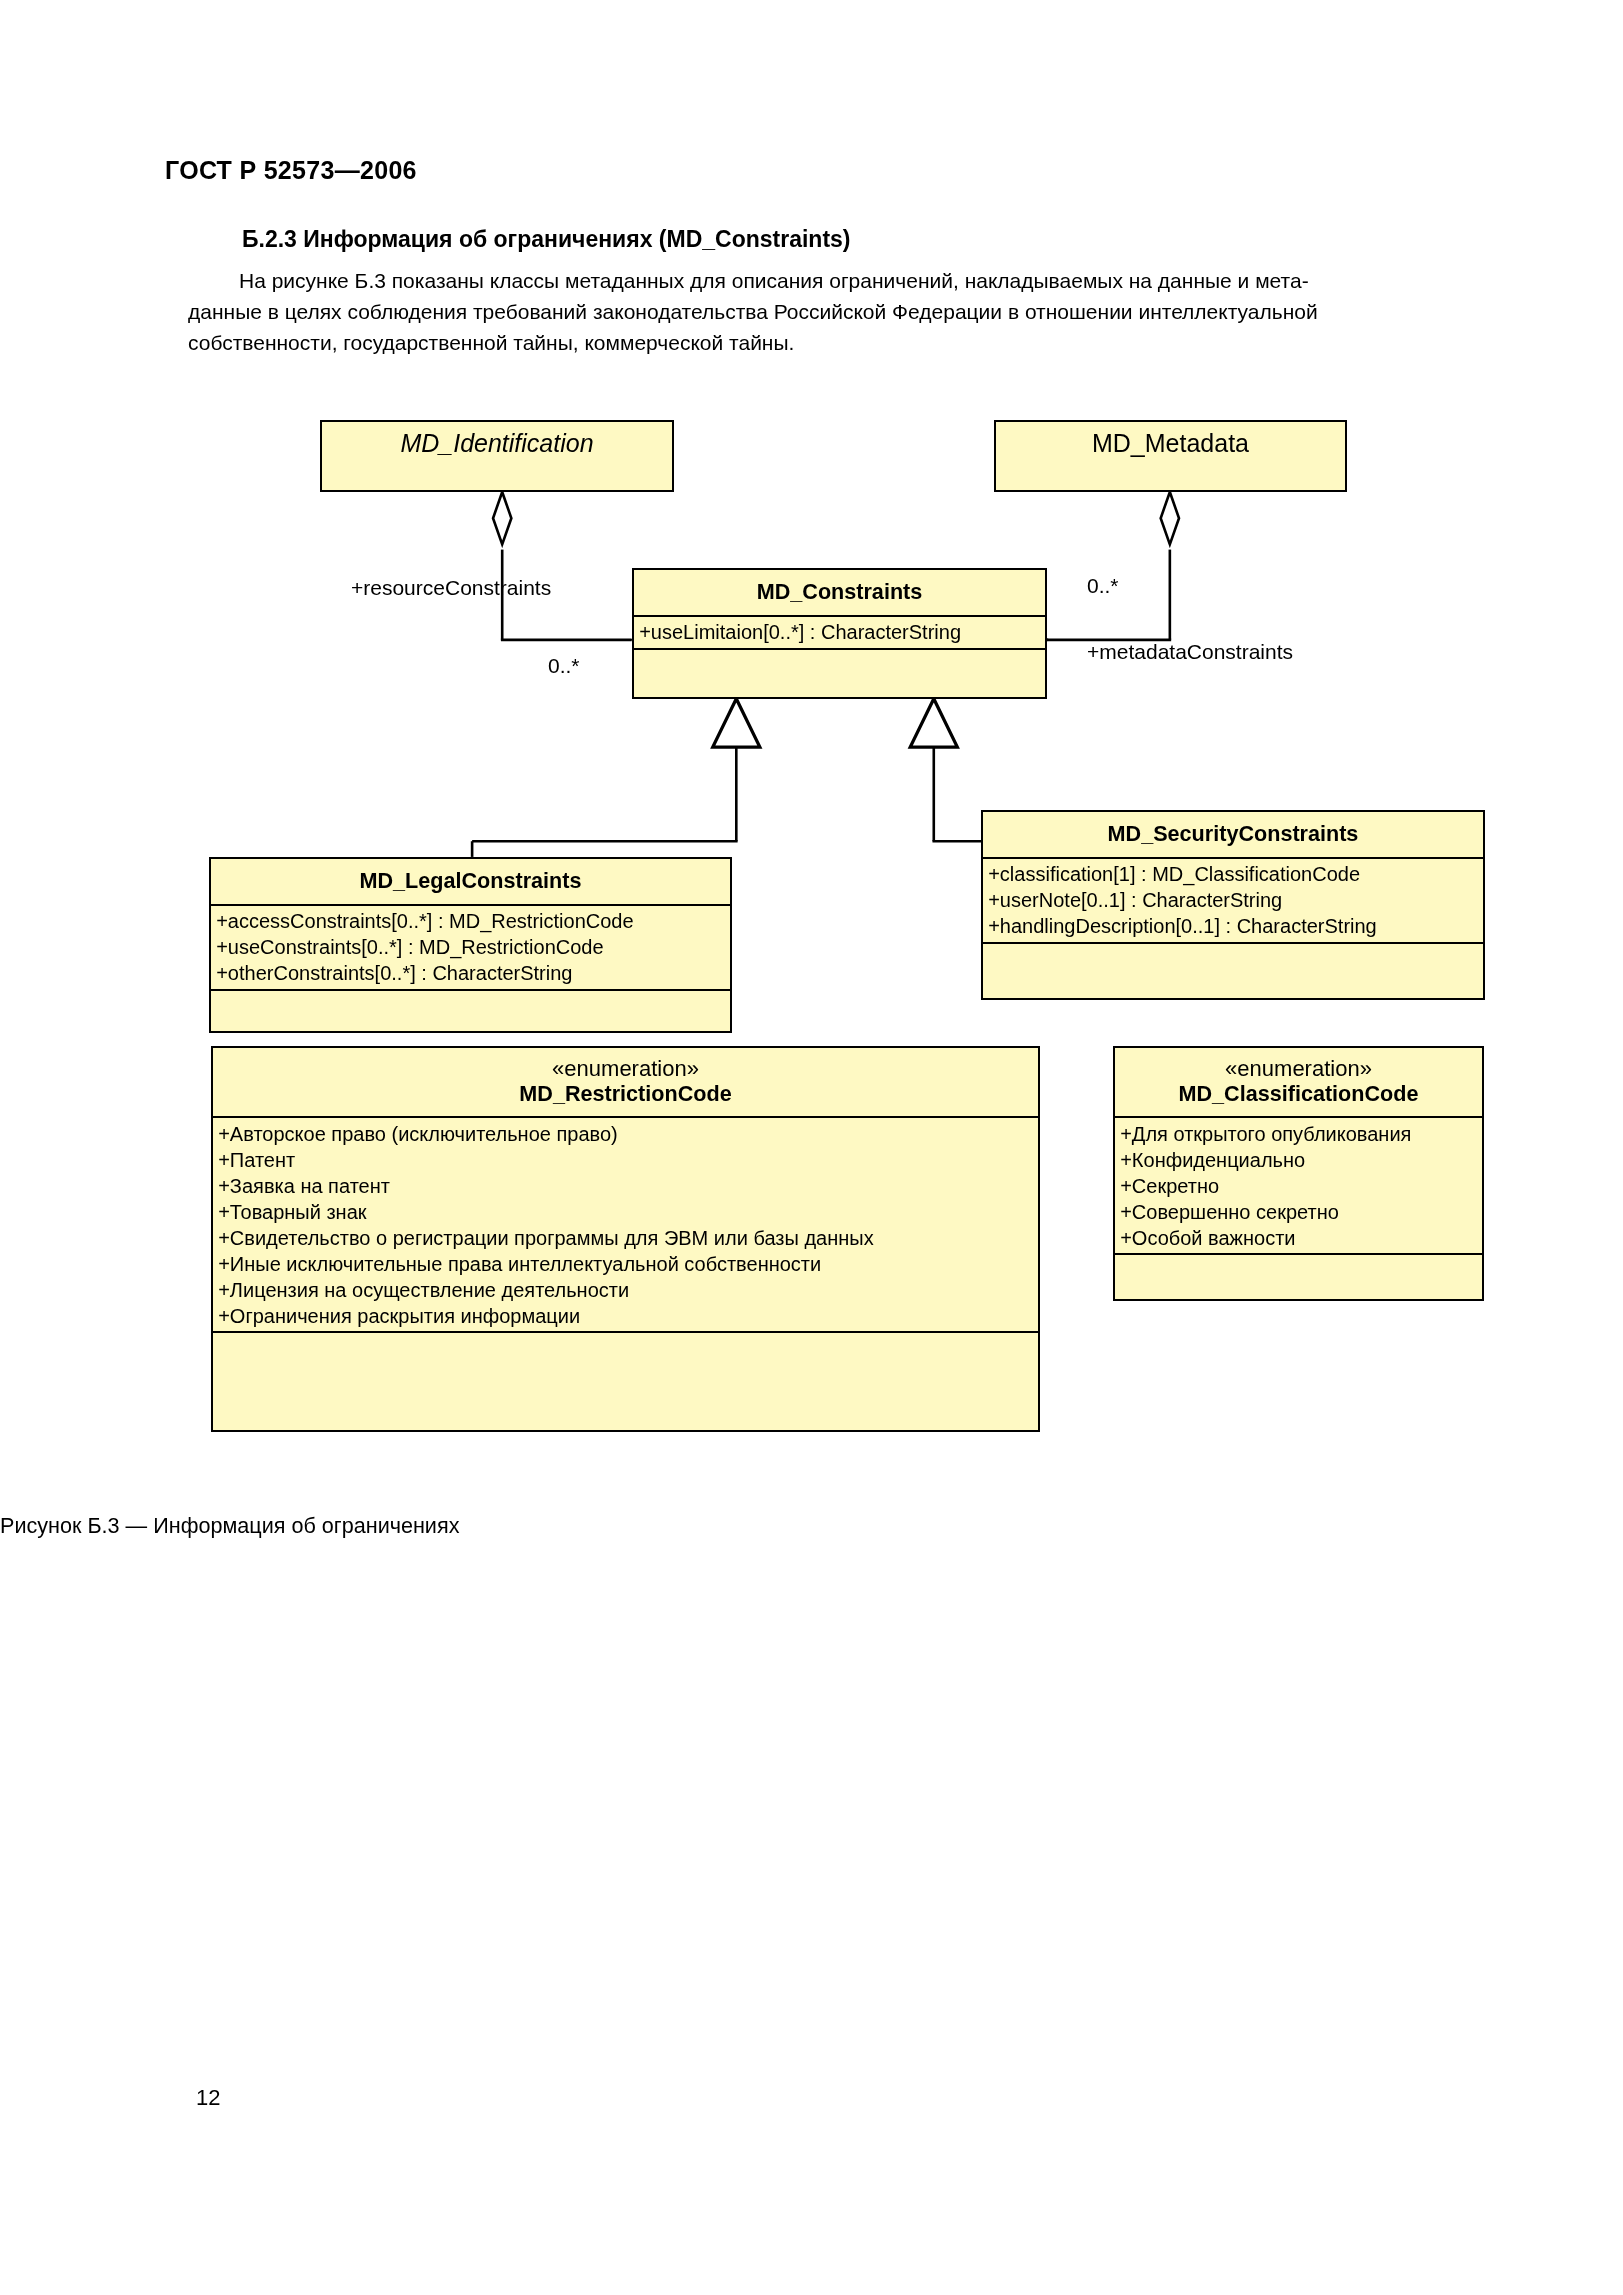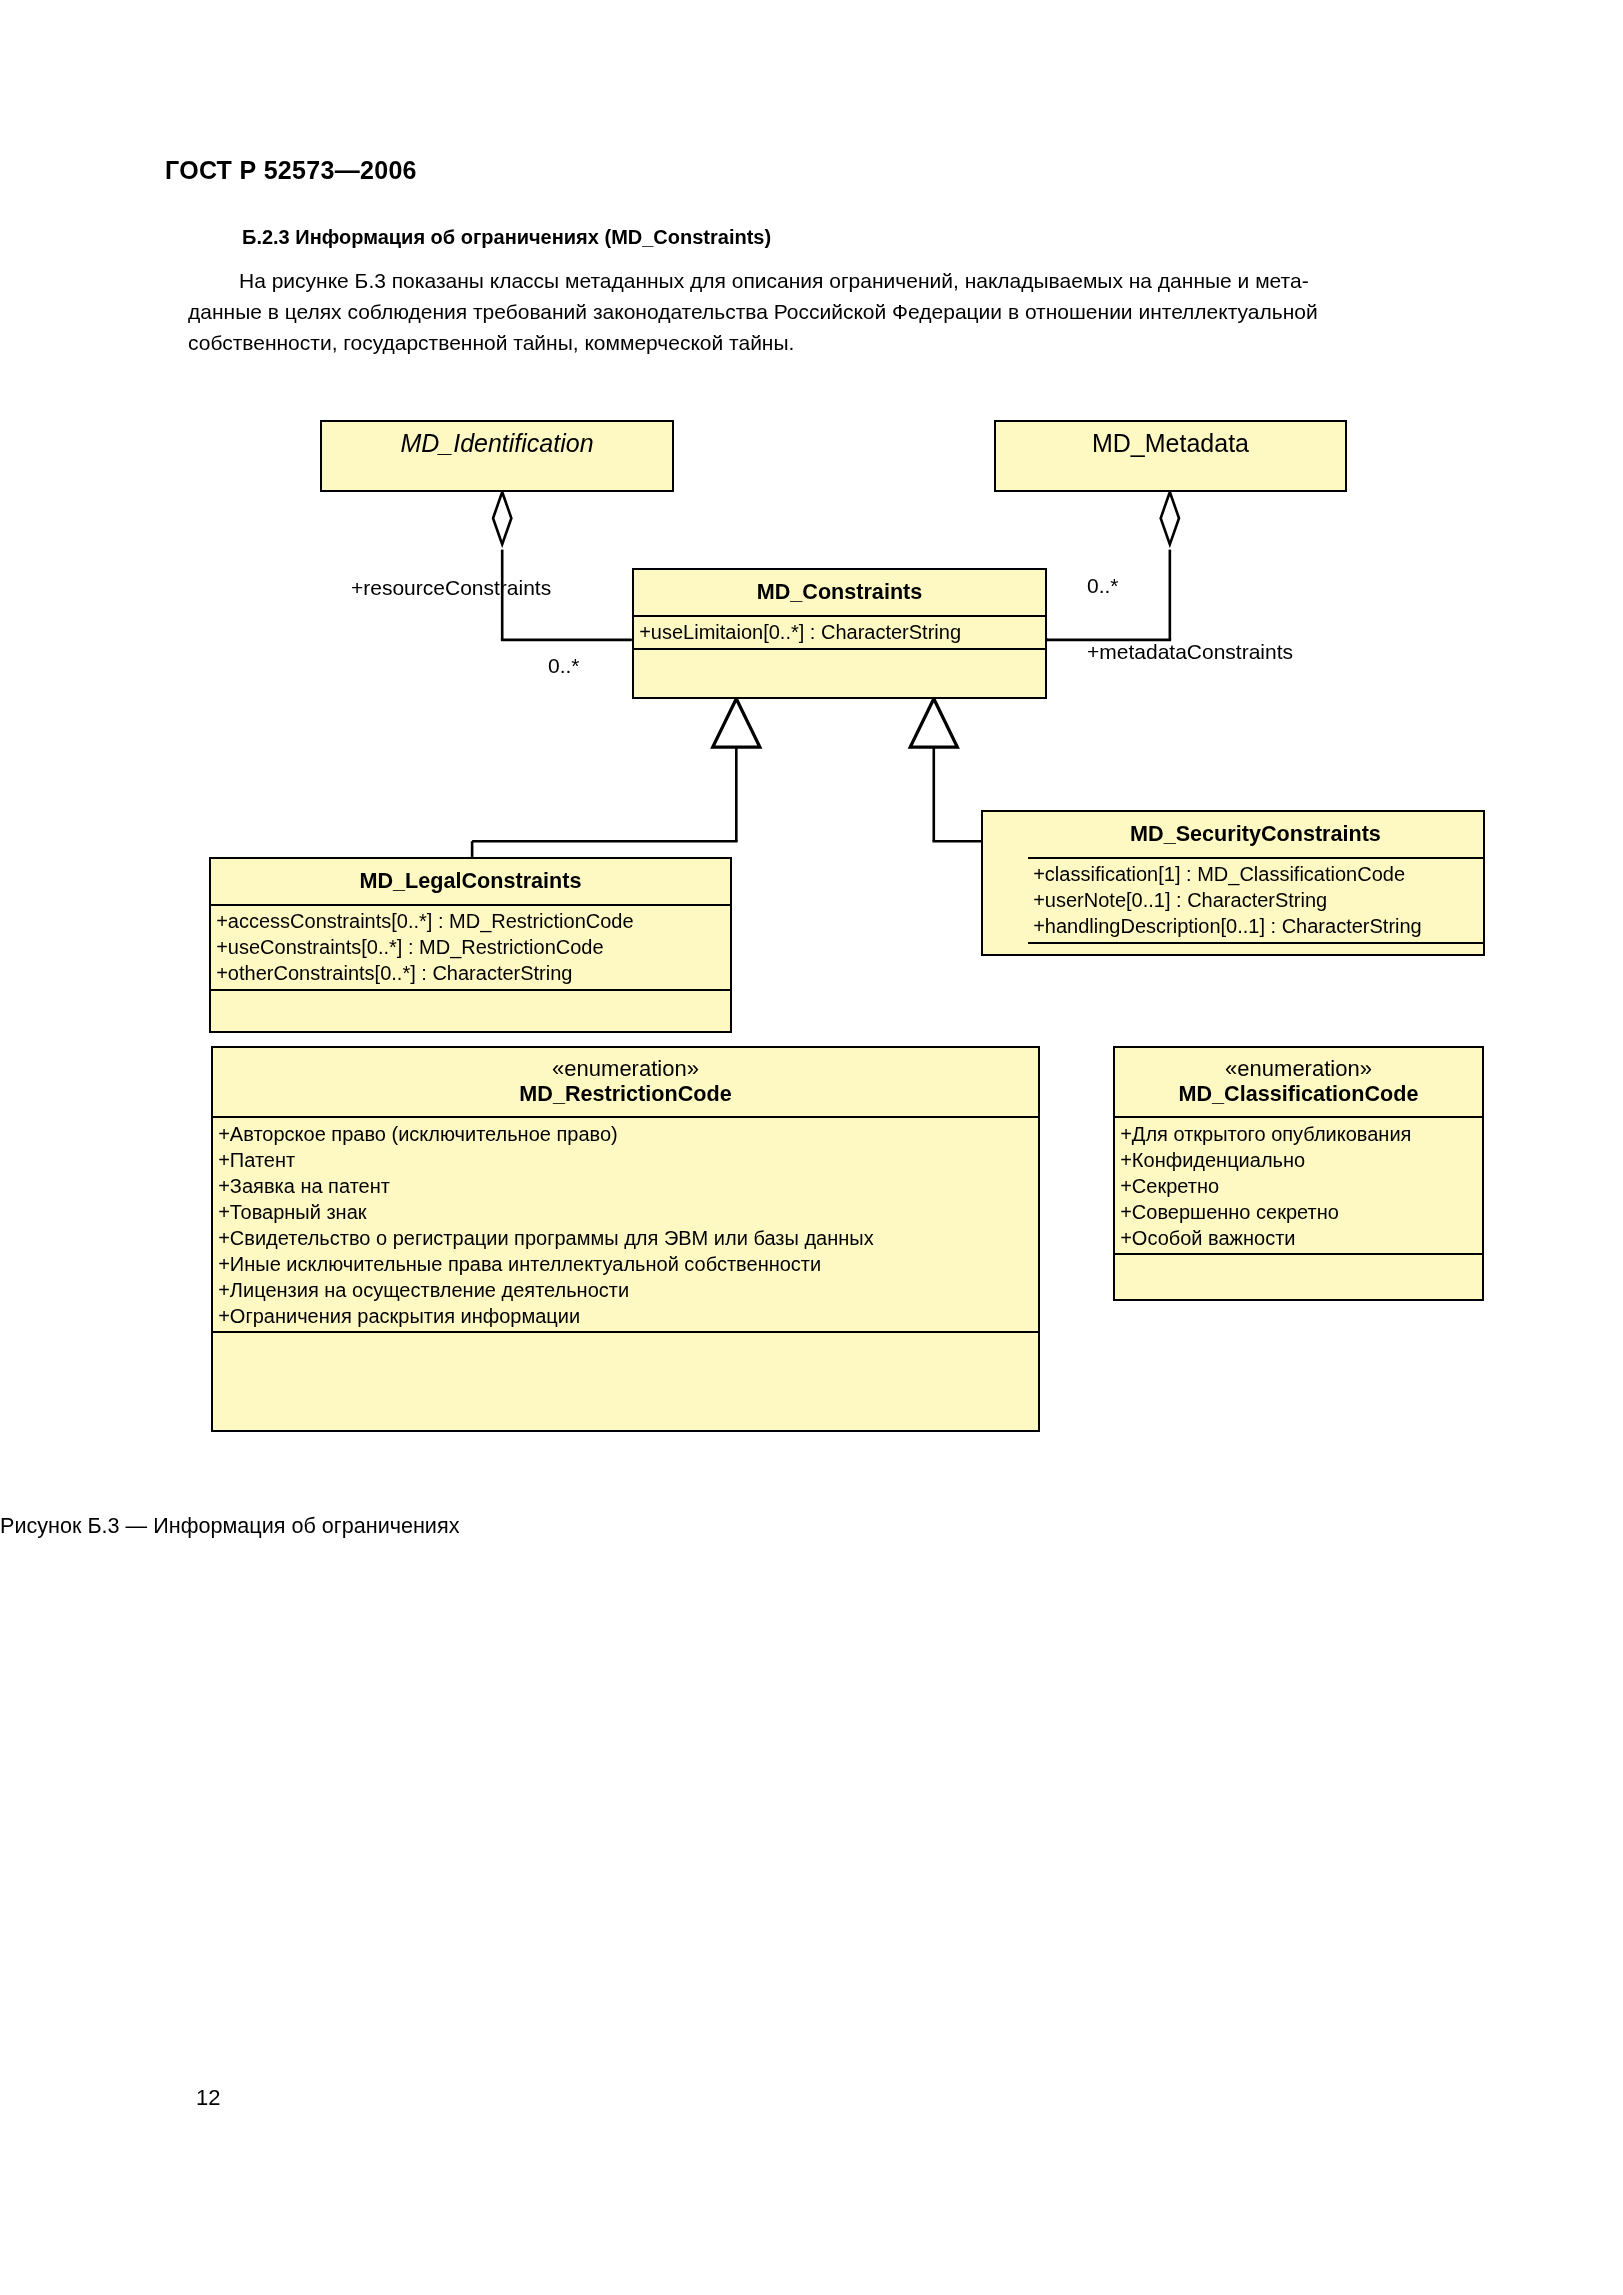--- a/index.html
+++ b/index.html
@@ -25,21 +25,21 @@
     font-weight: bold;
     letter-spacing: 0.3px;
     white-space: nowrap;
   }
 
   
   .section-heading {
     position: absolute;
     left: 242px;
     top: 226px;
-    font-size: 20px;
+    font-size: 23px;
     font-weight: bold;
     white-space: nowrap;
   }
 
   
   .body-text {
     position: absolute;
     left: 188px;
     top: 265px;
     width: 1360px;
@@ -199,21 +199,21 @@
     <div class="uml-divider"></div>
     <div class="uml-attrs">
       <div>+accessConstraints[0..*] : MD_RestrictionCode</div>
       <div>+useConstraints[0..*] : MD_RestrictionCode</div>
       <div>+otherConstraints[0..*] : CharacterString</div>
     </div>
     <div class="uml-divider"></div>
     <div class="uml-empty"></div>
   </div>
 
-  <div class="uml-box" style="left:981px; top:810px; width:504px; height:146px;padding-left:45px;">
+  <div class="uml-box" style="left:981px; top:810px; width:504px; height:190px;">
     <div class="uml-name">MD_SecurityConstraints</div>
     <div class="uml-divider"></div>
     <div class="uml-attrs">
       <div>+classification[1] : MD_ClassificationCode</div>
       <div>+userNote[0..1] : CharacterString</div>
       <div>+handlingDescription[0..1] : CharacterString</div>
     </div>
     <div class="uml-divider"></div>
     <div class="uml-empty"></div>
   </div>

